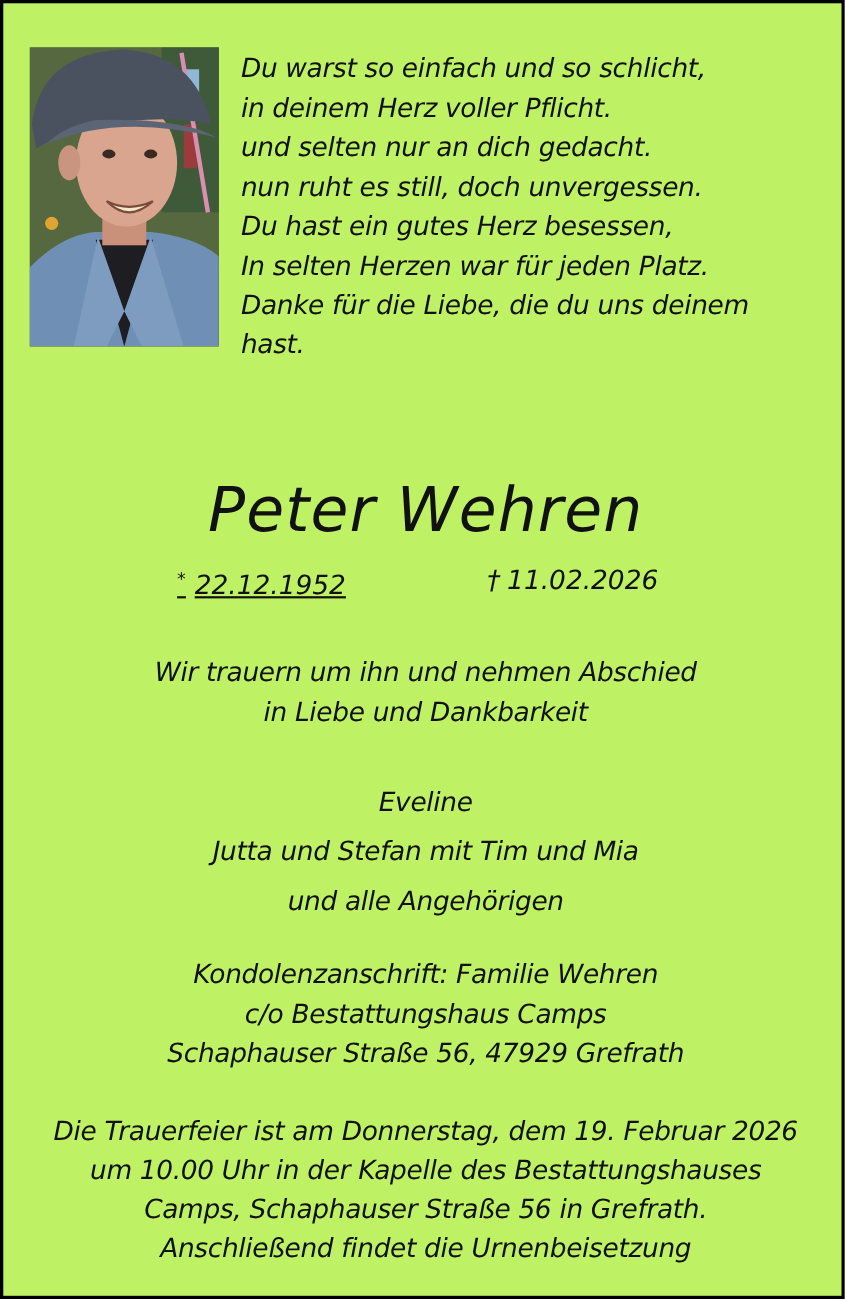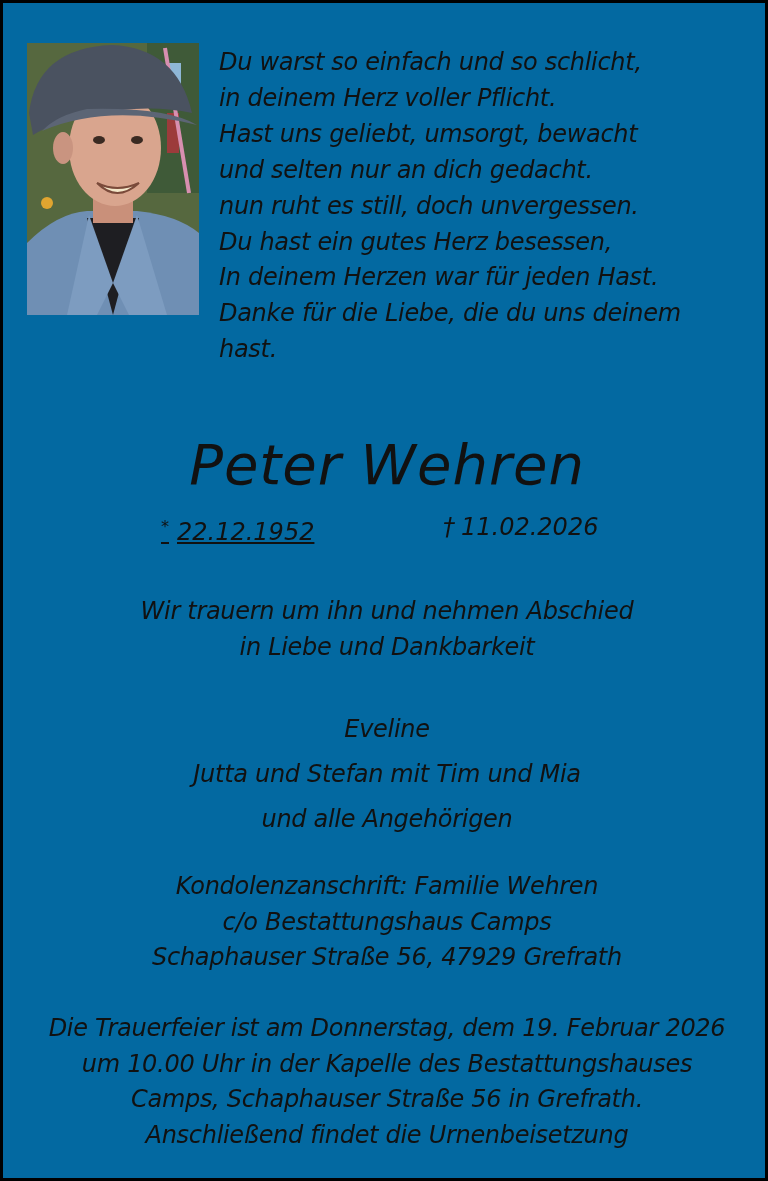--- a/index.html
+++ b/index.html
@@ -1,19 +1,19 @@
 <!DOCTYPE html>
 <html><head>
 <meta charset="utf-8">
 <style>
   html, body { margin: 0; padding: 0; background: #ffffff; }
   body { width: 768px; height: 1181px; position: relative; overflow: hidden; }
   .frame {
     position: absolute; left: 0; top: 0; width: 768px; height: 1181px;
-    box-sizing: border-box; border: 3px solid #000; background: #0369a1;
+    box-sizing: border-box; border: 3px solid #000; background: #bef264;
   }
   .script { font-family: "DejaVu Sans", sans-serif; font-style: oblique; color: #111; }
   .photo {
     position: absolute; left: 24px; top: 40px; width: 172px; height: 272px;
     overflow: hidden; background: #5a6a4a;
   }
   .poem {
     position: absolute; left: 216px; top: 42px; width: 520px;
     font-size: 24px; line-height: 35.9px; letter-spacing: -0.3px;
   }
@@ -67,25 +67,24 @@
       <path d="M70 140 Q90 160 112 140 Q90 150 70 140 Z" fill="#f3e7c9" stroke="#7a4a3a" stroke-width="2"></path>
 
       <path d="M2 70 Q10 5 85 2 Q150 5 165 70 Q120 60 60 72 Q25 80 6 92 Z" fill="#4a5260"></path>
       <path d="M15 88 Q80 60 170 82 Q140 64 60 66 Q30 72 15 88 Z" fill="#5c6575"></path>
     </svg>
   </div>
 
   <div class="poem script">
     <div>Du warst so einfach und so schlicht,</div>
     <div>in deinem Herz voller Pflicht.</div>
-    <div>Hast uns geliebt, umsorgt, bewacht</div>
     <div>und selten nur an dich gedacht.</div>
     <div>nun ruht es still, doch unvergessen.</div>
     <div>Du hast ein gutes Herz besessen,</div>
-    <div>In deinem Herzen war für jeden Hast.</div>
+    <div>In selten Herzen war für jeden Platz.</div>
     <div>Danke für die Liebe, die du uns deinem</div>
     <div>hast.</div>
   </div>
 
   <div class="name script">Peter Wehren</div>
 
   <div class="dates birth script">
     <span class="star">*</span><span>22.12.1952</span>
   </div>
   <div class="dates death script">

